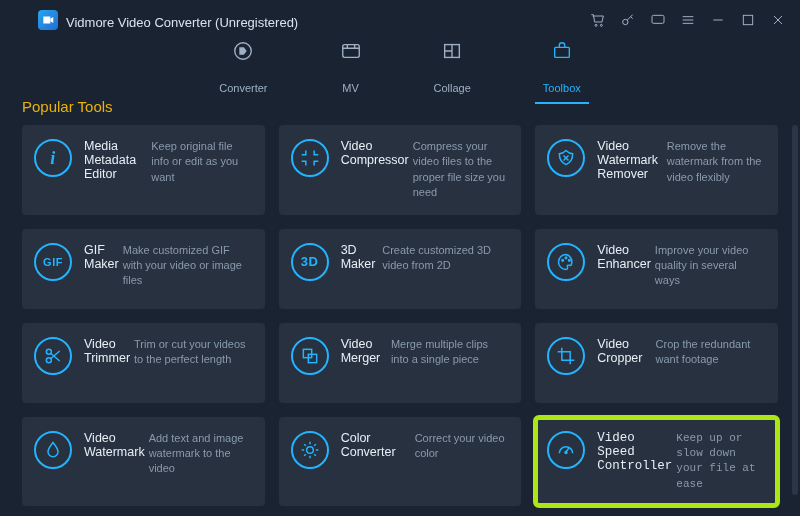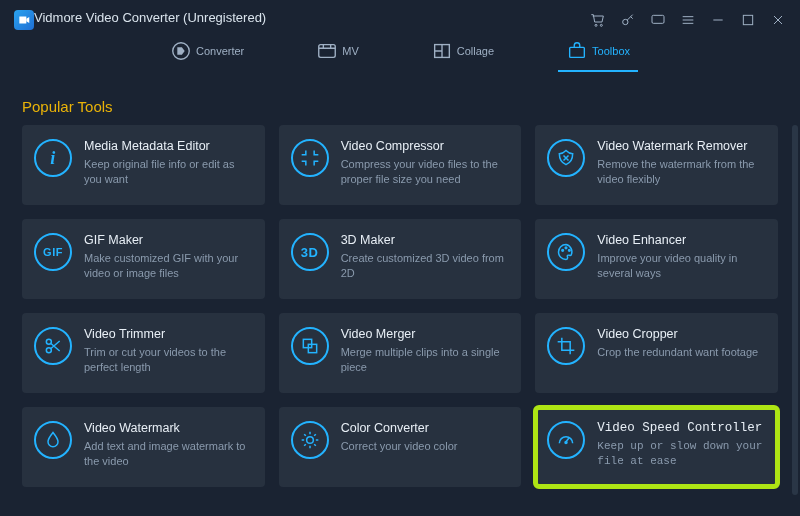--- a/index.html
+++ b/index.html
@@ -1,44 +1,44 @@
 <!DOCTYPE html>
 <html><head>
 <meta charset="utf-8">
 <style>
   * { margin: 0; padding: 0; box-sizing: border-box; }
   body { width: 800px; height: 516px; background: #1a2332; font-family: -apple-system, "Segoe UI", Arial, sans-serif; color: #c9d1d9; overflow: hidden; }
 
   .titlebar { height: 40px; display: flex; align-items: center; padding: 0 14px; justify-content: space-between; }
-  .titlebar-left { display: flex; align-items: flex-start; gap: 0; }
+  .titlebar-left { display: flex; align-items: flex-end; gap: 8px; margin-left: 24px; }
   .logo { width: 20px; height: 20px; background: linear-gradient(135deg,#2aa3ef,#1f6fd4); border-radius: 4px; display:flex;align-items:center;justify-content:center;}
   .logo svg { width: 14px; height: 14px; }
   .title-text { font-size: 13px; color: #d9e3ec; }
   .titlebar-right { display: flex; align-items: center; gap: 14px; }
   .ticon { width:16px; height:16px; display:flex; align-items:center; justify-content:center; color:#9fb0c4; cursor:pointer;}
   .ticon svg { width:16px; height:16px; stroke:#9fb0c4; fill:none; stroke-width:1.5; }
 
   .navtabs { height: 50px; display:flex; align-items:flex-start; justify-content:center; gap: 60px; }
-  .navtab { display:flex; flex-direction:row; align-items:center; gap:4px; color:#9fb0c4; padding:0 6px 8px; cursor:pointer; position:relative;}
+  .navtab { display:flex; flex-direction:column; align-items:center; gap:20px; color:#9fb0c4; padding:0 6px 8px; cursor:pointer; position:relative;}
   .navtab svg { width:22px; height:22px; stroke:#9fb0c4; fill:none; stroke-width:1.5;}
   .navtab span { font-size:11px; }
   .navtab.active { color:#23b3ff; }
   .navtab.active svg { stroke:#23b3ff; }
   .navtab.active::after { content:""; position:absolute; left:-2px; right:-2px; bottom:-2px; height:2px; background:#23b3ff; }
 
   .section-title { padding: 8px 22px 10px; font-size: 15px; color:#eab308; }
 
   .grid-wrap { position:relative; padding: 0 22px 14px; height: 408px; overflow:hidden; }
   .scrollbar { position:absolute; right:2px; top:0; width:6px; height:370px; background:#2a3646; border-radius:3px; }
   .grid { display:grid; grid-template-columns: repeat(3, 1fr); gap: 14px 14px; }
   .card { background:#27313f; border-radius:4px; padding: 14px 14px 14px 12px; display:flex; gap:12px; align-items:flex-start; min-height:80px; cursor:pointer;}
   .card .iconwrap { width:38px; height:38px; border:2px solid #23b3ff; border-radius:50%; display:flex; align-items:center; justify-content:center; flex:0 0 38px; }
   .card .iconwrap svg { width:20px; height:20px; stroke:#23b3ff; fill:none; stroke-width:1.8; }
   .card .iconwrap .glyph { color:#23b3ff; font-size:13px; font-weight:600; letter-spacing:0.5px;}
-  .card-text { display:flex; flex-direction:column; gap:4px; }
+  .card-text { display:flex; flex-direction:row; gap:4px; }
   .card-title { font-size:12.5px; color:#e8eff6; }
   .card-desc { font-size:11px; color:#8a9aad; line-height:1.4; }
   .card.highlighted { outline: 5px solid #aee514; outline-offset: -3px; font-family: Liberation Mono, monospace; }
 </style>
 </head>
 <body>
 
 <div class="titlebar">
   <div class="titlebar-left">
     <div class="logo">

